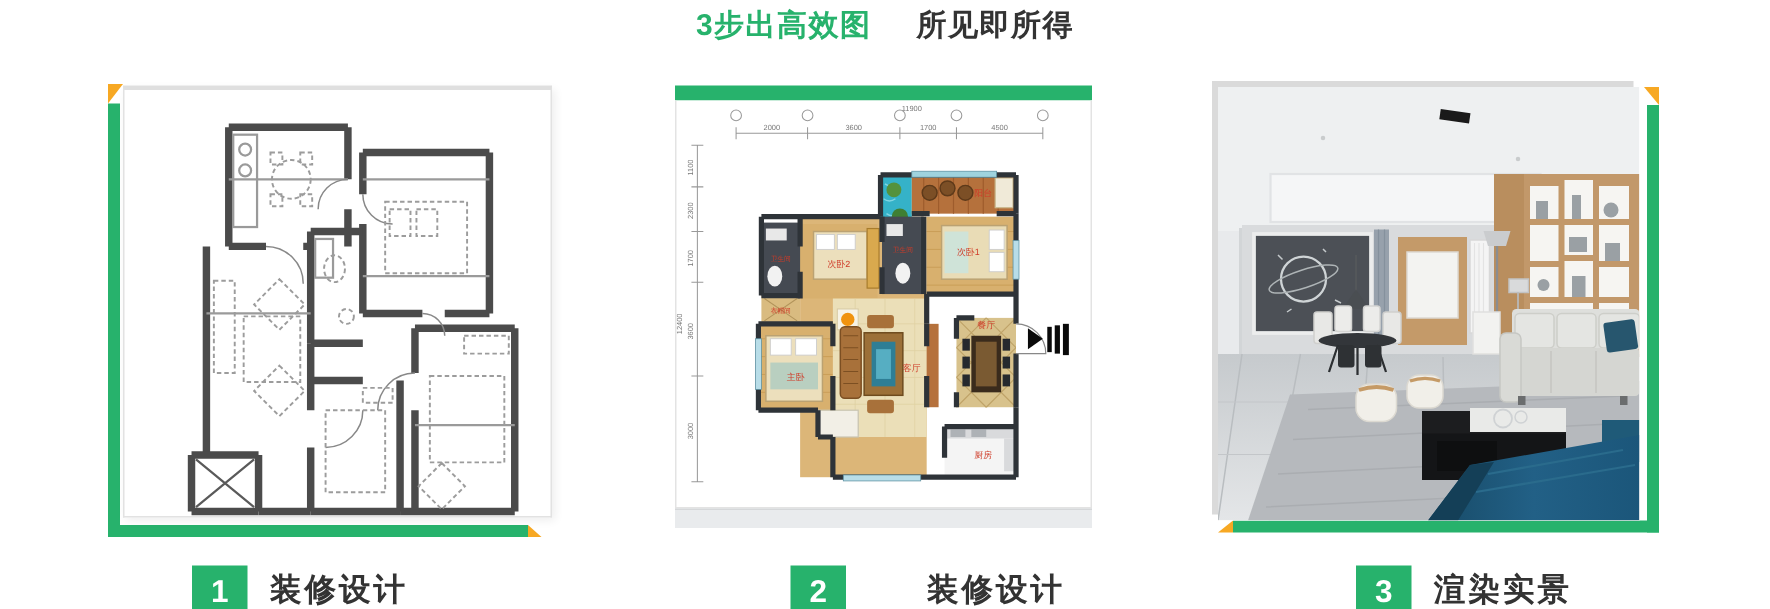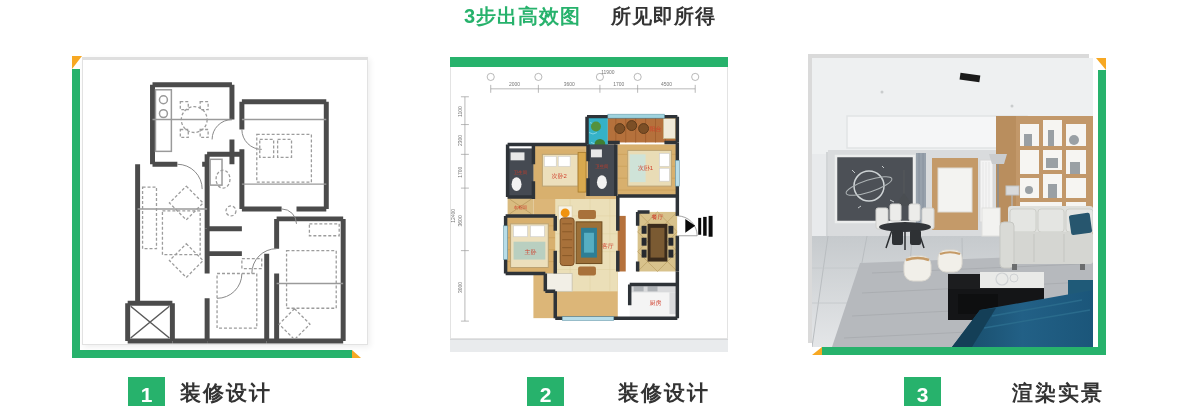--- a/index.html
+++ b/index.html
@@ -46,21 +46,21 @@
   .p3 .ytri.bl{left:0;top:289px;border-bottom:8px solid #f7a823;border-left:10px solid transparent;}
 
   
   .step{position:absolute;top:377px;height:40px;}
   .badge{position:absolute;top:0;width:37px;height:37px;background:#27b26c;
          color:#ffffff;font-size:21px;font-weight:bold;text-align:center;line-height:36px;}
   .slabel{position:absolute;top:2px;font-size:21px;font-weight:bold;color:#333333;
           letter-spacing:2px;white-space:nowrap;}
   .s1 .badge{left:128px;} .s1 .slabel{left:180px;}
   .s2 .badge{left:527px;} .s2 .slabel{left:578px;margin-left:40px;}
-  .s3 .badge{left:904px;} .s3 .slabel{left:1012px;font-family:Liberation Mono, monospace;}
+  .s3 .badge{left:904px;} .s3 .slabel{left:956px;font-family:Liberation Mono, monospace;}
 
   svg{display:block;}
   svg text{font-family:"Liberation Sans","DejaVu Sans",sans-serif;}
 </style>
 </head>
 <body>
 
 <div class="stage">
 
   <div class="title">

